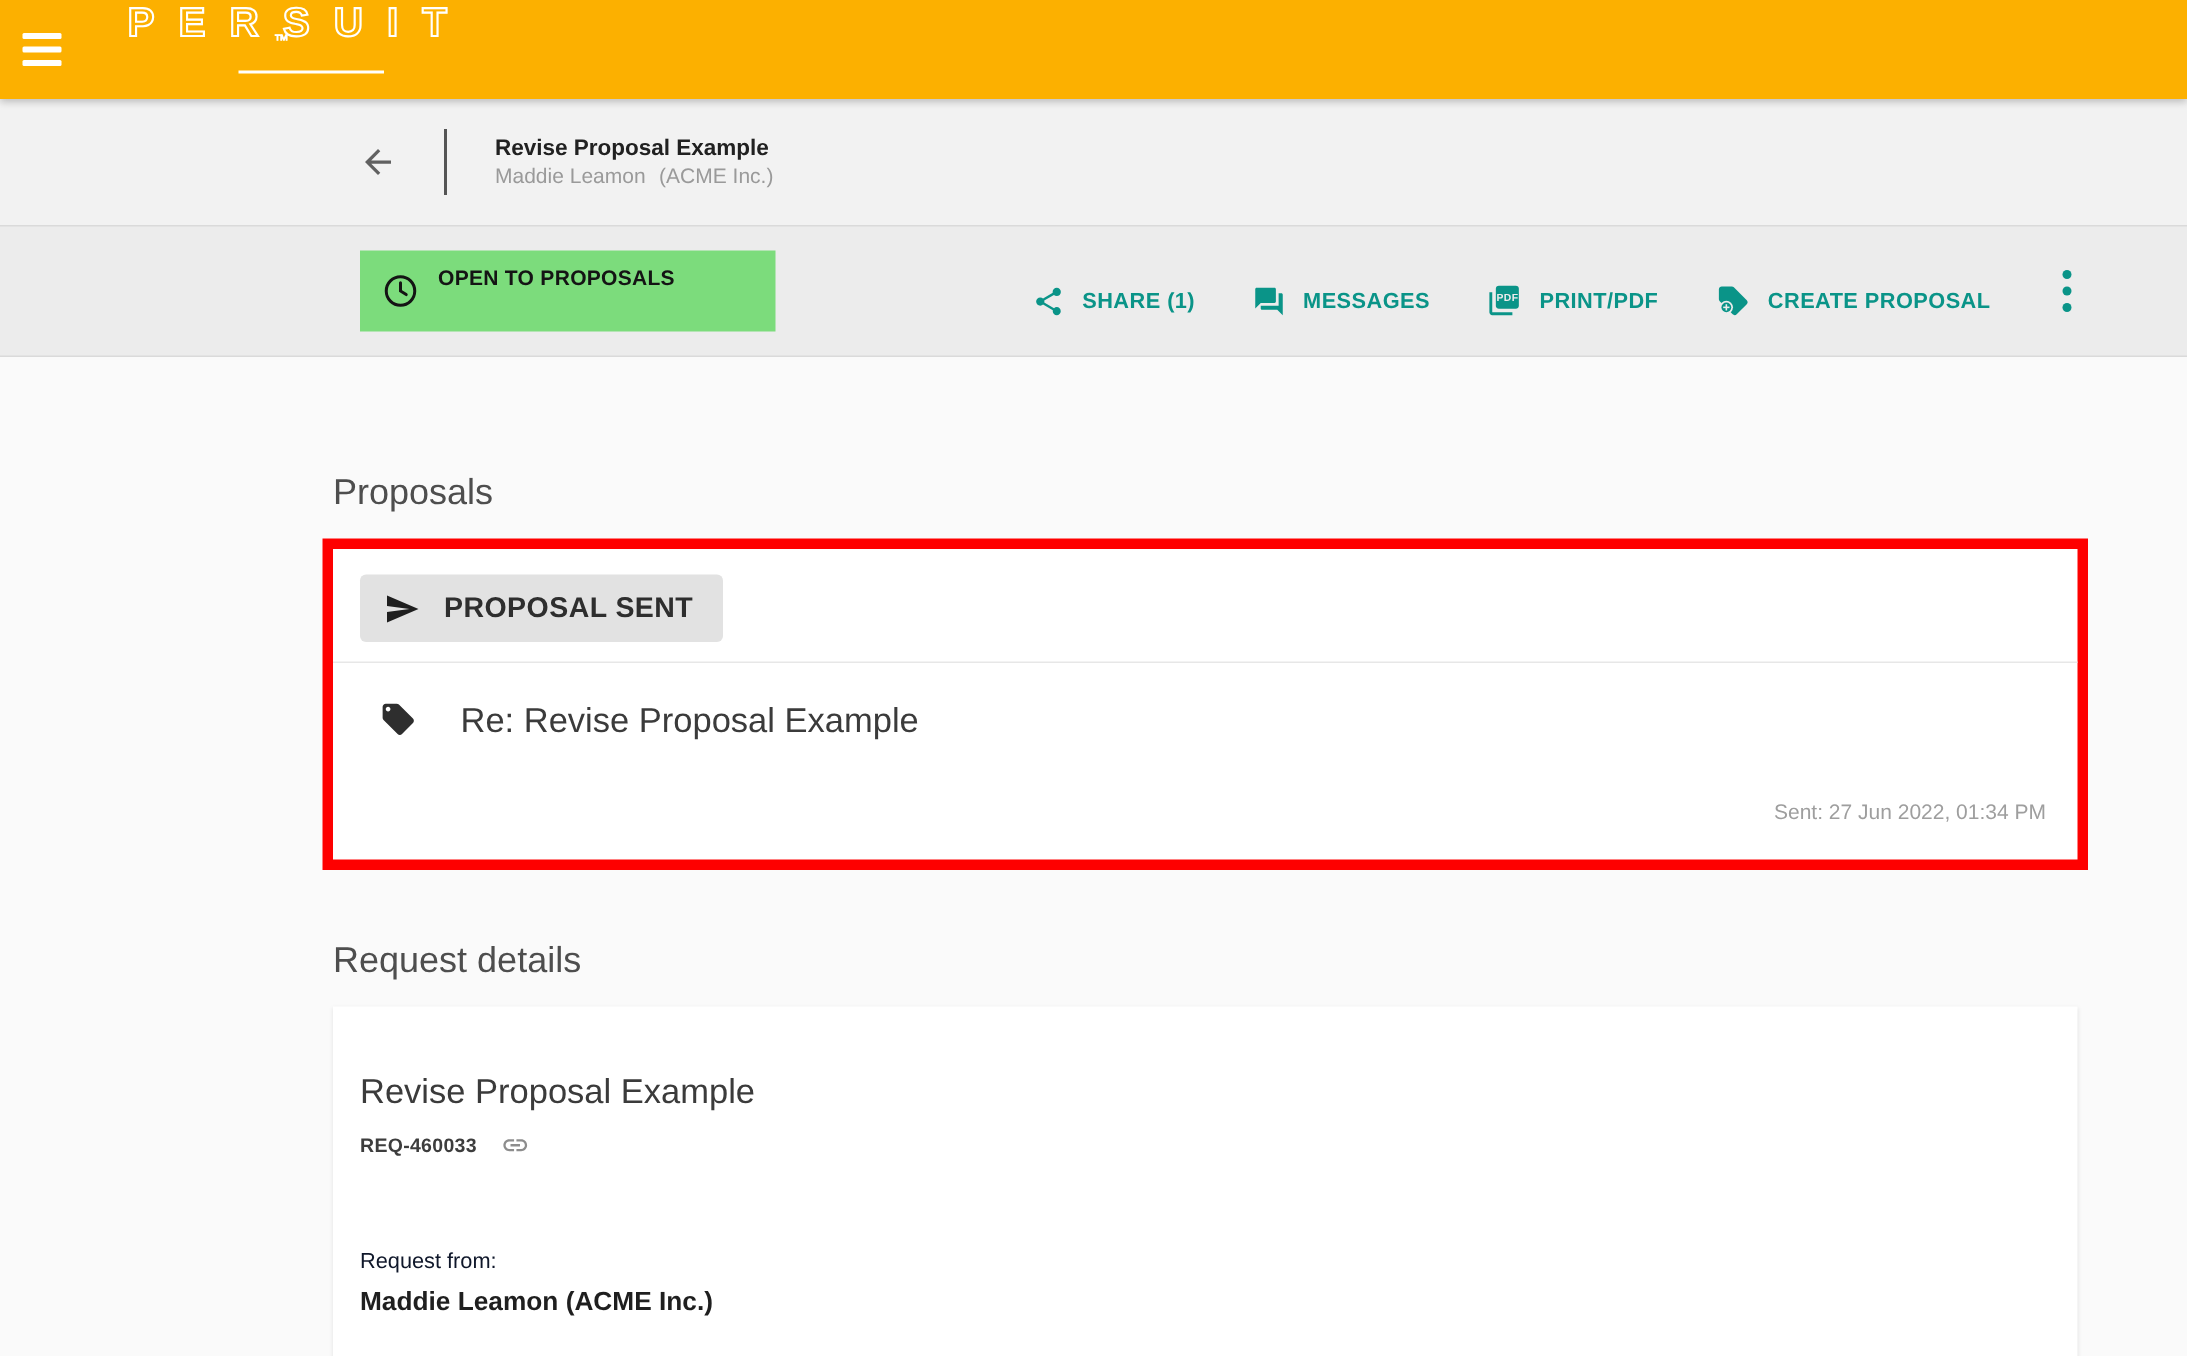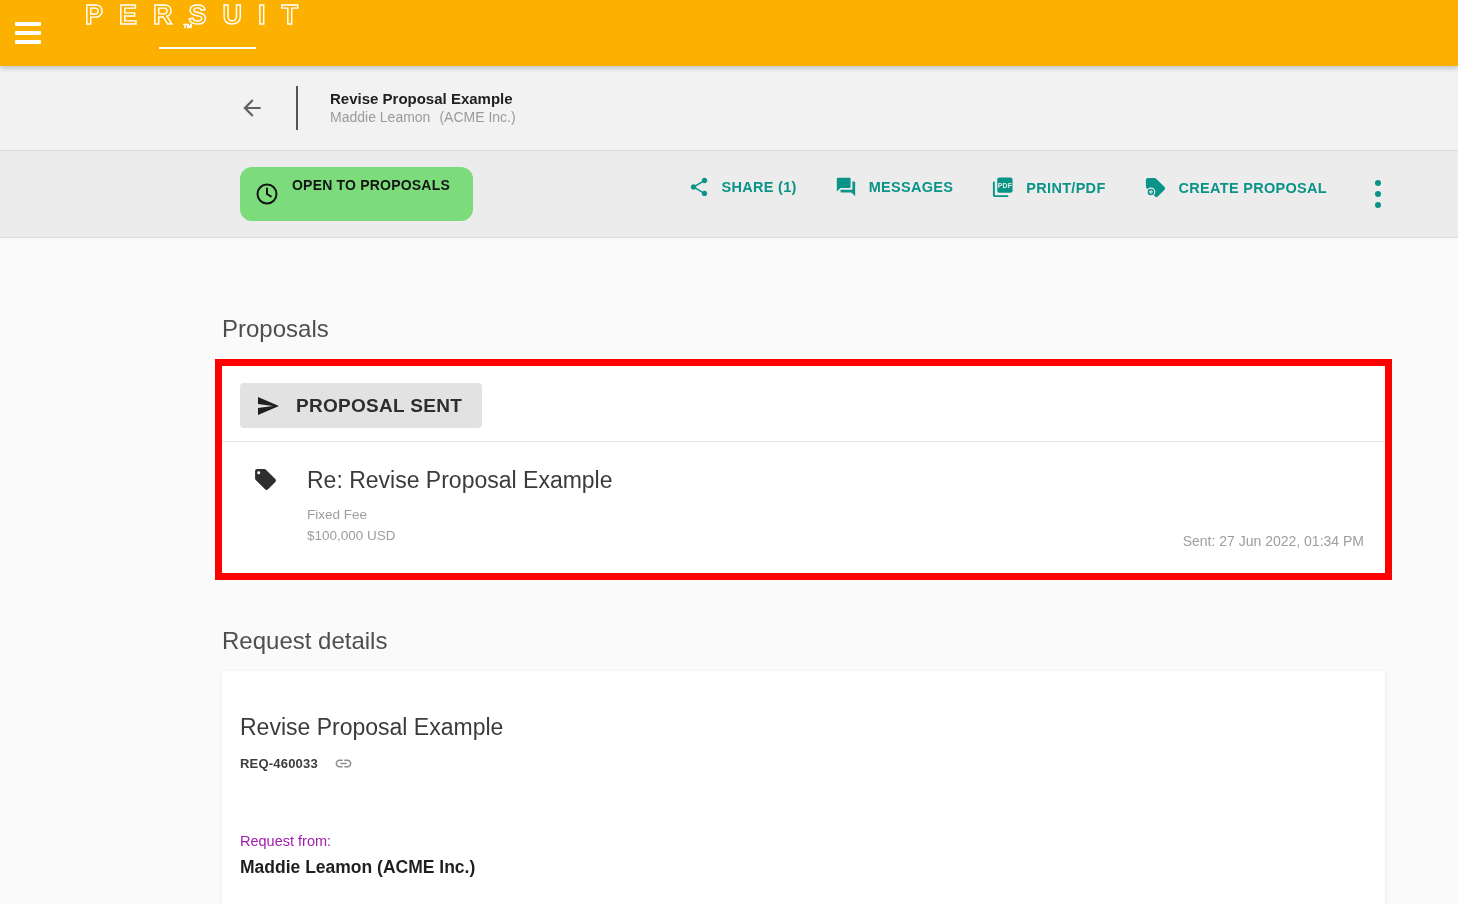--- a/index.html
+++ b/index.html
@@ -45,29 +45,29 @@
 
   
   .toolbar {
     height: 88px; background: #ececec;
     border-top: 1px solid #dadada; border-bottom: 1px solid #dadada;
     display: flex; align-items: center;
     padding-left: 240px; padding-right: 73px;
     position: relative; z-index: 10;
   }
   .status-badge {
-    position: relative; width: 233px; height: 54px;
-    background: #7cdc7c; border-radius: 12px;
+    position: relative; width: 277px; height: 54px;
+    background: #7cdc7c; border-radius: 0;
   }
   .status-badge .clock { position: absolute; left: 15px; top: 15px; width: 24px; height: 24px; color: #141414; }
   .status-badge .status-text {
     position: absolute; left: 52px; top: 10px;
     font-size: 14px; font-weight: bold; color: #141414; letter-spacing: 0.2px;
   }
-  .toolbar-actions { margin-left: auto; display: flex; align-items: flex-start; gap: 38px; }
+  .toolbar-actions { margin-left: auto; display: flex; align-items: flex-end; gap: 38px; }
   .tb-btn {
     display: flex; align-items: center; gap: 12px;
     color: #0a9488; font-size: 14.5px; font-weight: bold; letter-spacing: 0.3px;
     cursor: pointer; white-space: nowrap; background: none; border: none;
     font-family: "Liberation Sans", sans-serif;
   }
   .tb-btn svg { flex: 0 0 auto; }
   .kebab { display: flex; flex-direction: column; gap: 5px; cursor: pointer; padding: 4px; margin-left: 6px; }
   .kebab i { width: 6px; height: 6px; background: #0a9488; border-radius: 50%; }
 
@@ -105,21 +105,21 @@
     margin-left: 222px; margin-top: 16px; width: 1163px; height: 320px;
     background: #ffffff; box-shadow: 0 1px 3px rgba(0,0,0,0.1);
     padding: 43px 0 0 18px;
   }
   .request-title { font-size: 23px; color: #3b3b3b; }
   .req-id-row { margin-top: 13px; display: flex; align-items: center; gap: 16px; }
   .req-id { font-size: 13px; font-weight: bold; color: #3d3d3d; letter-spacing: 0.2px; }
   .link-icon { width: 19px; height: 19px; color: #8d8d8d; cursor: pointer; }
   .fields-row { margin-top: 60px; display: flex; }
   .field { width: 386px; }
-  .field-label { font-size: 14.5px; color: #a21caf; }
+  .field-label { font-size: 14.5px; color: #0f172a; }
   .field-value { margin-top: 8px; font-size: 17.5px; font-weight: bold; color: #1f1f1f; }
 </style>
 </head>
 <body>
 
 <div class="page">
 
   <header class="app-bar">
     <div class="hamburger">
         <span></span>
@@ -213,24 +213,20 @@
           <span>PROPOSAL SENT</span>
         </span>
       </div>
       <div class="card-divider"></div>
       <div class="proposal-row">
         <svg class="proposal-tag-icon" viewBox="0 0 24 24" fill="currentColor">
             <path d="M21.41 11.58l-9-9C12.05 2.22 11.55 2 11 2H4c-1.1 0-2 .9-2 2v7c0 .55.22 1.05.59 1.42l9 9c.36.36.86.58 1.41.58.55 0 1.05-.22 1.41-.59l7-7c.37-.36.59-.86.59-1.41 0-.55-.23-1.06-.59-1.42zM5.5 7C4.67 7 4 6.33 4 5.5S4.67 4 5.5 4 7 4.67 7 5.5 6.33 7 5.5 7z"></path>
           </svg>
         <div>
           <div class="proposal-title">Re: Revise Proposal Example</div>
-          <div class="proposal-sub">
-            <div>Fixed Fee</div>
-            <div>$100,000 USD</div>
-          </div>
         </div>
         <div class="proposal-sent-at">Sent: 27 Jun 2022, 01:34 PM</div>
       </div>
     </div>
 
     <h2 class="section-heading heading-request">Request details</h2>
 
     <div class="request-card">
       <div class="request-title">Revise Proposal Example</div>
       <div class="req-id-row">

